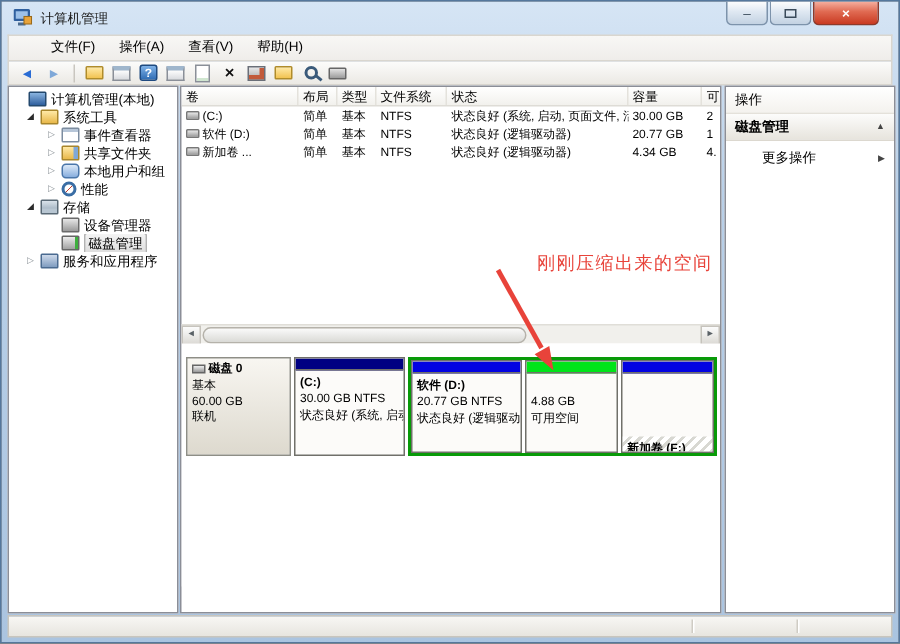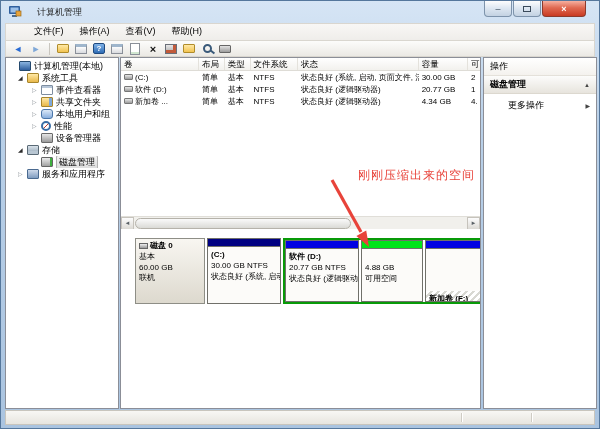--- a/index.html
+++ b/index.html
@@ -10,21 +10,21 @@
     position: relative; width: 600px; height: 429px;
     background: linear-gradient(#d6e5f5,#b9d0e8 30%,#aac4e0);
     border: 1px solid #55779c; overflow: hidden;
     font-size: 9px; color:#000;
   }
 
   
   .titlebar { position:absolute; top:0; left:0; right:0; height:22px;
     display:flex; align-items:center; padding-left:8px; }
   .title-icon { width:13px; height:12px; flex:none; }
-  .title-text { margin-left:15px; font-size:9px; color:#1c1c1c; }
+  .title-text { margin-left:5px; font-size:9px; color:#1c1c1c; }
   .winbtns { position:absolute; top:0; right:13px; display:flex; }
   .wbtn { width:28px; height:16px; margin-left:1px; border:1px solid #7d93ab; border-top:none;
     border-radius:0 0 4px 4px; background:linear-gradient(#fdfdfd,#dfe8f2 45%,#c3d2e2);
     display:flex; align-items:center; justify-content:center; color:#3a4a5a; font-size:9px; }
   .wbtn.close { width:44px; background:linear-gradient(#f6b0a0,#e06a52 45%,#c93a22);
     color:#fff; font-weight:bold; border-color:#8c3a2c; }
   .maxglyph { width:8px; height:6px; border:1px solid #3a4a5a; display:inline-block; }
 
   
   .menubar { position:absolute; top:22px; left:4px; right:4px; height:17px;
@@ -115,21 +115,21 @@
   .sb-btn { width:13px; height:13px; display:flex; align-items:center; justify-content:center;
     font-size:6px; color:#5a6166; background:linear-gradient(#fcfcfc,#dcdad5);
     border:1px solid #c6c3bc; flex:none; }
   .sb-thumb { width:216px; height:11px; margin:0 1px; border-radius:6px;
     background:linear-gradient(#fafafa,#dadad6); border:1px solid #b5b2aa; }
   .sb-track { flex:1; }
 
   
   .bottom-pane { position:absolute; left:0; top:171px; width:359px; height:162px;
     background:#fff; }
-  .disk-row { position:absolute; left:14px; display:flex; }
+  .disk-row { position:absolute; left:3px; display:flex; }
   .row-disk0 { top:9px; height:66px; }
   .row-cdrom { top:78px; height:64px; }
   .dlabel { width:70px; border:1px solid #8e8e86; padding:2px 3px; font-size:8px;
     line-height:1.35; background:linear-gradient(#f8f6f1,#ddd9ce); white-space:nowrap;
     overflow:hidden; }
   .dlabel .dname { font-weight:bold; display:flex; align-items:center; gap:2px; }
   .dl-disk-glyph { width:9px; height:6px; background:linear-gradient(#eee,#999);
     border:1px solid #666; flex:none; }
   .dl-cd-glyph { width:8px; height:8px; border-radius:50%; border:1px solid #888;
     background:radial-gradient(#fff 25%, #cfd4d8); flex:none; }
@@ -258,29 +258,29 @@
     <div class="ti l2">
       <span class="arr col">▷</span>
       <span class="ic ic-users"></span>
       <span class="label">本地用户和组</span>
     </div>
     <div class="ti l2">
       <span class="arr col">▷</span>
       <span class="ic ic-perf"></span>
       <span class="label">性能</span>
     </div>
+    <div class="ti l1">
+      <span class="arr">◢</span>
+      <span class="ic ic-storage"></span>
+      <span class="label">存储</span>
+    </div>
     <div class="ti l2">
       <span class="arr"></span>
       <span class="ic ic-devmgr"></span>
       <span class="label">设备管理器</span>
-    </div>
-    <div class="ti l1">
-      <span class="arr">◢</span>
-      <span class="ic ic-storage"></span>
-      <span class="label">存储</span>
     </div>
     <div class="ti l2 selected">
       <span class="arr"></span>
       <span class="ic ic-disk"></span>
       <span class="label">磁盘管理</span>
     </div>
     <div class="ti l1">
       <span class="arr col">▷</span>
       <span class="ic ic-services"></span>
       <span class="label">服务和应用程序</span>

